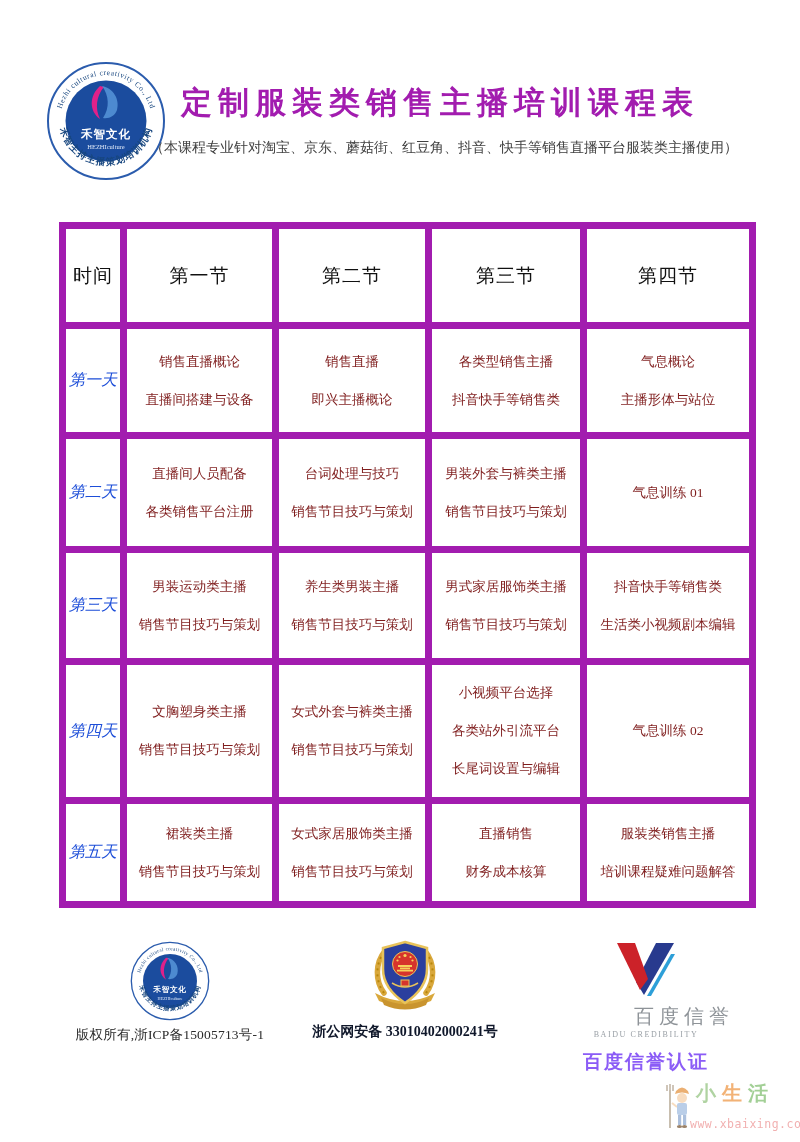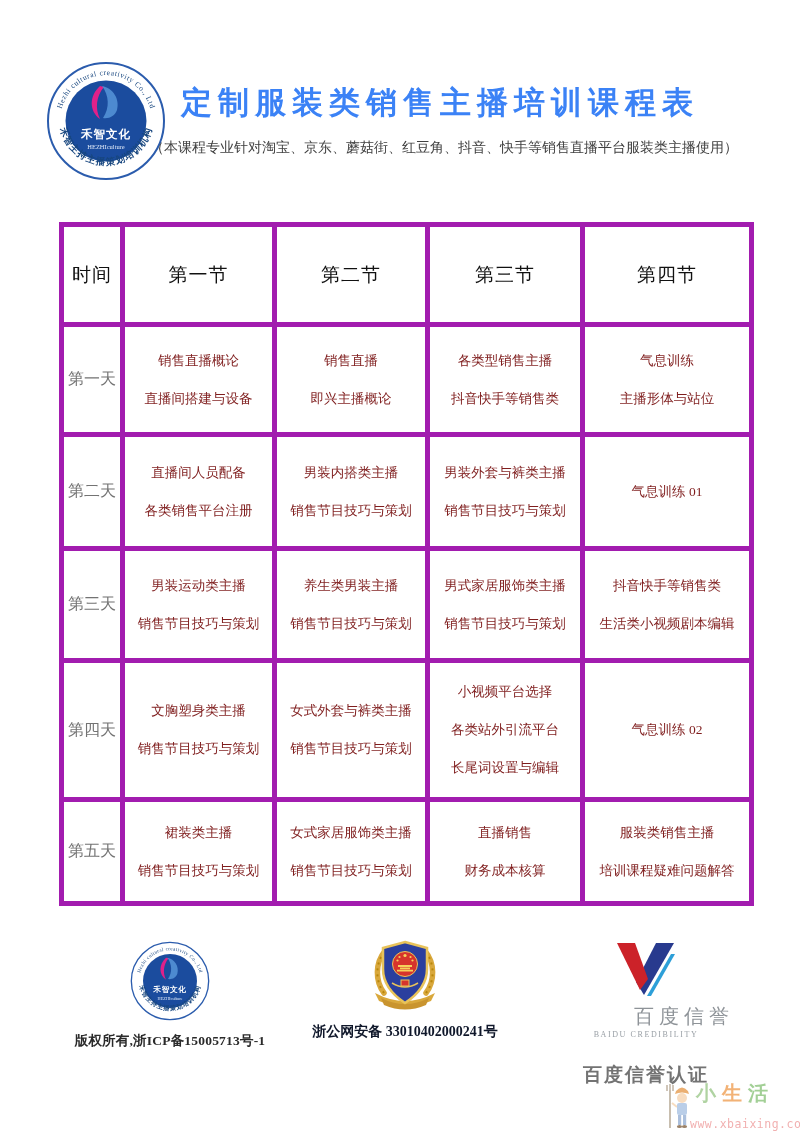--- a/index.html
+++ b/index.html
@@ -12,70 +12,70 @@
     overflow: hidden;
     font-family: "Liberation Serif", "DejaVu Serif", serif;
     color: #1a1a1a;
   }
 
   
   .logo-main { position:absolute; left:46px; top:61px; }
   .page-title {
     position:absolute; left:130px; top:82px; width:620px;
     text-align:center; font-size:31px; font-weight:700;
-    letter-spacing:6px; white-space:nowrap; color:#3b82f6;
+    letter-spacing:6px; white-space:nowrap; color:#a21caf;
   }
   .page-subtitle {
     position:absolute; left:142px; top:139px; width:604px;
     text-align:center; font-size:14px; white-space:nowrap; color:#404040;
   }
 
   
   table.schedule {
     position:absolute; left:59px; top:222px; width:690px;
     border-collapse:collapse; table-layout:fixed;
   }
   .schedule th, .schedule td {
-    border:5px solid #a21caf; text-align:center; vertical-align:middle;
+    border:7px solid #a21caf; text-align:center; vertical-align:middle;
     font-weight:400; padding:0;
   }
   .schedule th { font-size:19px; color:#111; letter-spacing:1px; }
-  .schedule td.day { font-size:16px; color:#737373; }
+  .schedule td.day { font-size:16px; color:#1d4ed8;font-style:italic; }
   .schedule tr:nth-child(1){ height:100px; }
   .schedule tr:nth-child(2){ height:110px; }
   .schedule tr:nth-child(3){ height:114px; }
   .schedule tr:nth-child(4){ height:112px; }
   .schedule tr:nth-child(5){ height:139px; }
   .schedule tr:nth-child(6){ height:104px; }
   .ln { font-size:13.5px; line-height:16px; color:#7f1d1d; }
   .ln + .ln { margin-top:22px;font-family:Liberation Serif, serif; }
 
   
   .f-left  { position:absolute; left:62px;  top:941px; width:216px; text-align:center; }
   .f-mid   { position:absolute; left:290px; top:939px; width:230px; text-align:center; }
   .f-right { position:absolute; left:558px; top:941px; width:176px; text-align:center; }
   .copy-text {
-    margin-top:7px; font-size:13.5px; font-weight:700; color:#2a2a2a;
+    margin-top:1px; font-size:13.5px; font-weight:400; color:#2a2a2a;
     white-space:nowrap; letter-spacing:0.2px;
   }
   .police-text {
     margin-top:6px; font-size:14px; font-weight:700; color:#0f172a;
     white-space:nowrap;
   }
   .bd-cn {
     margin-top:1px; font-size:20px; color:#8e9398; letter-spacing:5px;
     font-family:"Liberation Sans","DejaVu Sans",sans-serif;
     text-align:right;
   }
   .bd-en {
     font-size:8px; color:#9aa0a6; letter-spacing:1.6px;
     font-family:Liberation Serif, serif;
   }
   .bd-cert {
-    margin-top:23px; font-size:19px; font-weight:700; color:#737373; letter-spacing:2px;
+    margin-top:10px; font-size:19px; font-weight:700; color:#8b5cf6; letter-spacing:2px;
     font-family:"Liberation Sans","DejaVu Sans",sans-serif;
   }
 
   
   .watermark { position:absolute; left:640px; top:1060px; width:160px; height:82px; }
   .wm-mascot { position:absolute; left:26px; top:22px; opacity:0.85; }
   .wm-brand  {
     position:absolute; left:56px; top:20px; white-space:nowrap;
     font-family:"DejaVu Sans","Liberation Sans",sans-serif;
     font-size:20px; font-weight:700; letter-spacing:6px; opacity:0.8;
@@ -141,33 +141,33 @@
       </td>
       <td>
         <div class="ln">销售直播</div>
         <div class="ln">即兴主播概论</div>
       </td>
       <td>
         <div class="ln">各类型销售主播</div>
         <div class="ln">抖音快手等销售类</div>
       </td>
       <td>
-        <div class="ln">气息训练</div>
+        <div class="ln">气息概论</div>
         <div class="ln">主播形体与站位</div>
       </td>
     </tr>
 
     <tr>
       <td class="day">第二天</td>
       <td>
         <div class="ln">直播间人员配备</div>
         <div class="ln">各类销售平台注册</div>
       </td>
       <td>
-        <div class="ln">男装内搭类主播</div>
+        <div class="ln">台词处理与技巧</div>
         <div class="ln">销售节目技巧与策划</div>
       </td>
       <td>
         <div class="ln">男装外套与裤类主播</div>
         <div class="ln">销售节目技巧与策划</div>
       </td>
       <td>
         <div class="ln">气息训练 01</div>
       </td>
     </tr>

